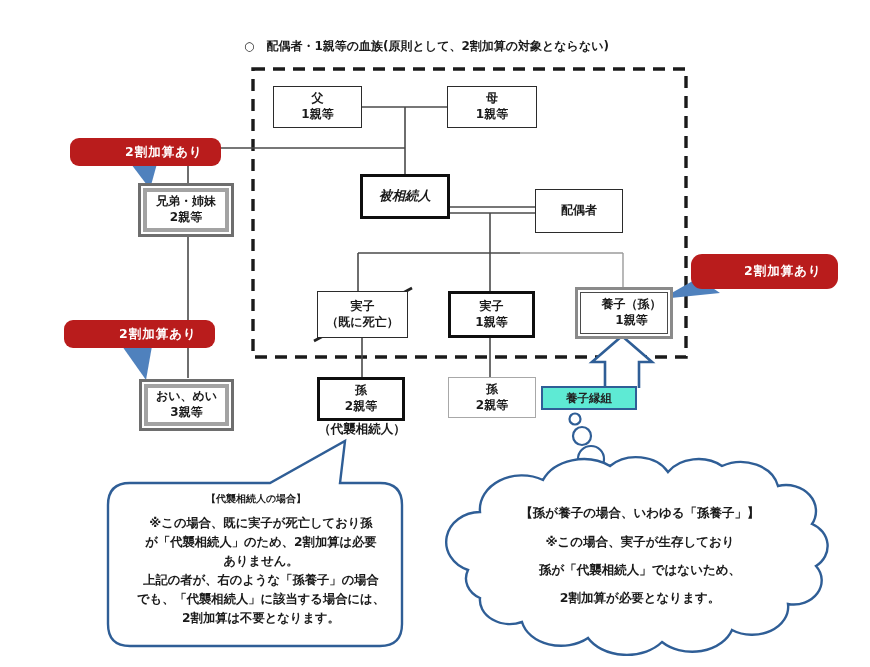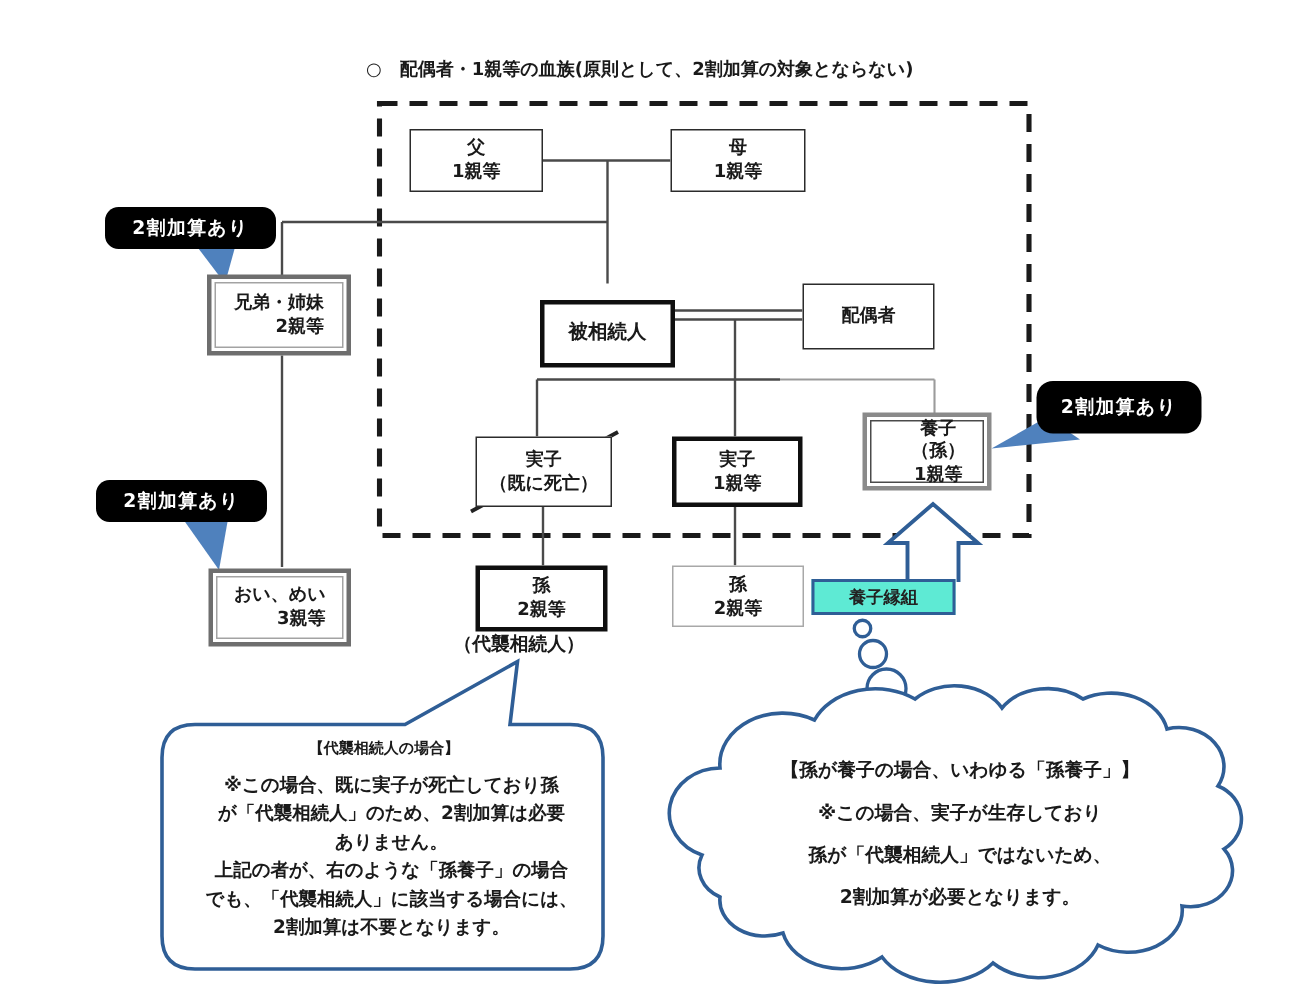--- a/index.html
+++ b/index.html
@@ -10,27 +10,27 @@
   .abs{position:absolute;}
   #page-title{left:66px;top:12px;font-size:15.5px;font-weight:bold;letter-spacing:.5px;white-space:nowrap;z-index:3;}
   #section-note{left:244px;top:38px;font-size:12px;font-weight:bold;white-space:nowrap;z-index:3;}
   svg.layer{position:absolute;left:0;top:0;z-index:1;}
   .node{
     position:absolute;z-index:2;background:#fff;border:1.5px solid #2b2b2b;
     display:flex;align-items:center;justify-content:center;text-align:center;
     font-size:12px;font-weight:bold;line-height:1.3;white-space:pre-line;box-sizing:border-box;
   }
   .node.thick{border:3px solid #0f0f0f;}
-  .node.dbl{border:1px solid #a3a3a3;box-shadow:0 0 0 2px #fff,0 0 0 5px #6e6e6e;text-align:right;}
+  .node.dbl{border:4px solid #a3a3a3;box-shadow:0 0 0 2px #fff,0 0 0 5px #6e6e6e;}
   .node.dbl-light{border:1px solid #4a4a4a;box-shadow:0 0 0 2px #fff,0 0 0 5px #8a8a8a;}
   .node.graybox{border:1.5px solid #a8a8a8;}
   .badge{
-    position:absolute;z-index:3;background:#000000;color:#fff;border-radius:9px;
+    position:absolute;z-index:3;background:#b91c1c;color:#fff;border-radius:9px;
     display:flex;align-items:center;justify-content:center;
-    font-size:12.5px;font-weight:bold;letter-spacing:1px;white-space:nowrap;
+    font-size:12.5px;font-weight:bold;letter-spacing:1px;white-space:nowrap;padding-left:37px;
   }
   .caption{position:absolute;z-index:2;font-size:12.5px;font-weight:bold;text-align:center;white-space:nowrap;}
   .bubble-text{position:absolute;z-index:3;font-weight:bold;white-space:pre-line;}
   #speech-title{left:116px;top:492px;width:280px;text-align:center;font-size:10px;}
   #speech-body{left:121px;top:514px;width:280px;font-size:12.3px;line-height:19px;text-align:center;}
   #cloud-title{left:475px;top:505px;width:330px;text-align:center;font-size:12.5px;}
   #cloud-body{left:475px;top:528px;width:330px;text-align:center;font-size:12.5px;line-height:28px;}
   #adoption-label{
     position:absolute;z-index:2;left:541px;top:386px;width:96px;height:24px;box-sizing:border-box;
     background:#5eead4;border:2px solid #2f5e96;display:flex;align-items:center;justify-content:center;
@@ -101,38 +101,38 @@
              A44 32 0 0 1 588,638
              A40 30 0 0 1 522,622
              A30 24 0 0 1 480,598
              A26 22 0 0 1 468,570 Z" fill="#ffffff" stroke="#2f5e96" stroke-width="2.4"></path>
   </svg>
 
   <div class="node" style="left:273px;top:86px;width:89px;height:42px;">父
 1親等</div>
   <div class="node" style="left:447px;top:86px;width:90px;height:42px;">母
 1親等</div>
-  <div class="node thick" style="left:360px;top:200px;width:90px;height:45px;font-size:13px;">被相続人</div>
+  <div class="node thick" style="left:360px;top:174px;width:90px;height:45px;font-size:13px;font-style:italic;">被相続人</div>
   <div class="node" style="left:535px;top:189px;width:88px;height:44px;">配偶者</div>
   <div class="node dbl" style="left:143px;top:188px;width:86px;height:44px;">兄弟・姉妹
 2親等</div>
   <div class="node" style="left:317px;top:291px;width:91px;height:47px;">実子
 （既に死亡）</div>
   <div class="node thick" style="left:448px;top:291px;width:87px;height:47px;">実子
 1親等</div>
-  <div class="node dbl-light" style="left:580px;top:280px;width:76px;height:42px;padding-left:15px;">養子（孫）
+  <div class="node dbl-light" style="left:580px;top:292px;width:88px;height:42px;padding-left:15px;">養子（孫）
 1親等</div>
   <div class="node dbl" style="left:144px;top:384px;width:85px;height:42px;">おい、めい
 3親等</div>
   <div class="node thick" style="left:317px;top:377px;width:88px;height:44px;">孫
 2親等</div>
   <div class="node graybox" style="left:448px;top:377px;width:88px;height:41px;">孫
 2親等</div>
 
-  <div class="caption" style="left:276px;top:421px;width:140px;">（代襲相続人）</div>
+  <div class="caption" style="left:292px;top:421px;width:140px;">（代襲相続人）</div>
 
   <div id="adoption-label">養子縁組</div>
 
   <div class="badge" style="left:70px;top:138px;width:114px;height:28px;">2割加算あり</div>
   <div class="badge" style="left:64px;top:320px;width:114px;height:28px;">2割加算あり</div>
   <div class="badge" style="left:691px;top:254px;width:110px;height:35px;border-radius:11px;">2割加算あり</div>
 
   <div class="bubble-text" id="speech-title">【代襲相続人の場合】</div>
   <div class="bubble-text" id="speech-body">※この場合、既に実子が死亡しており孫
 が「代襲相続人」のため、2割加算は必要

